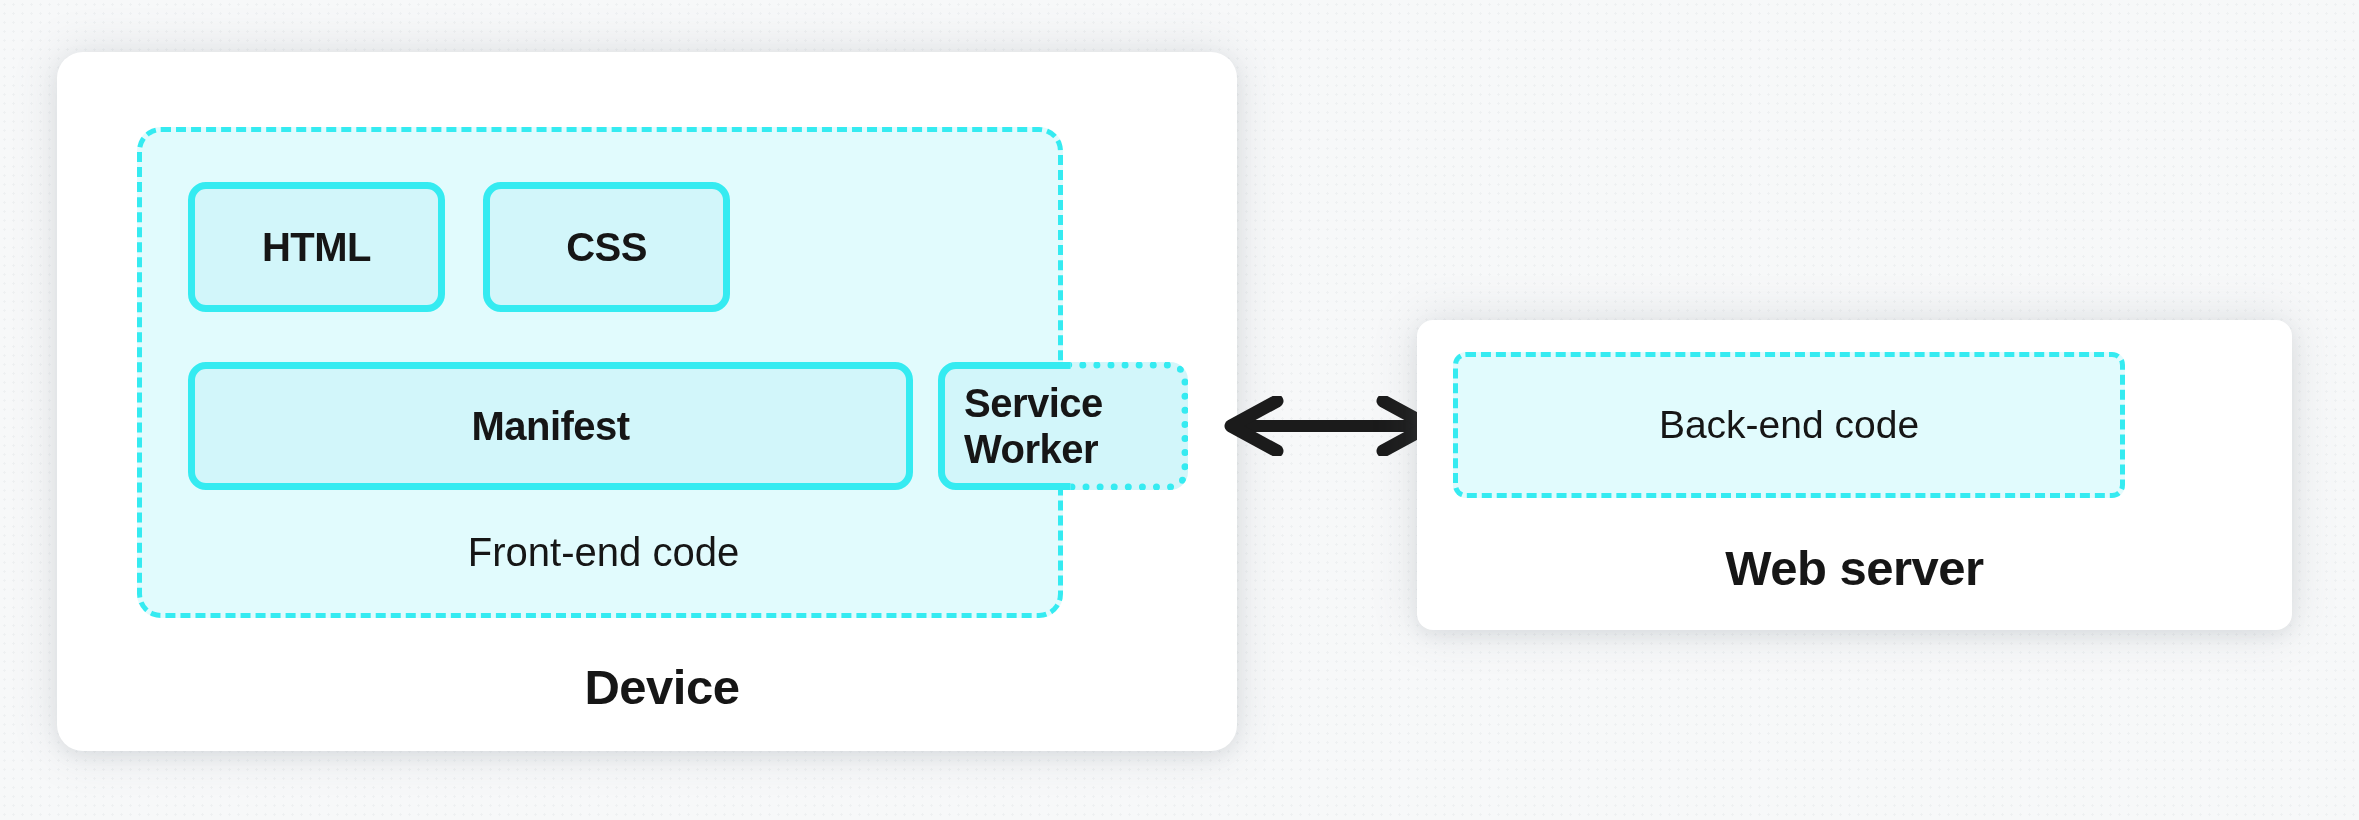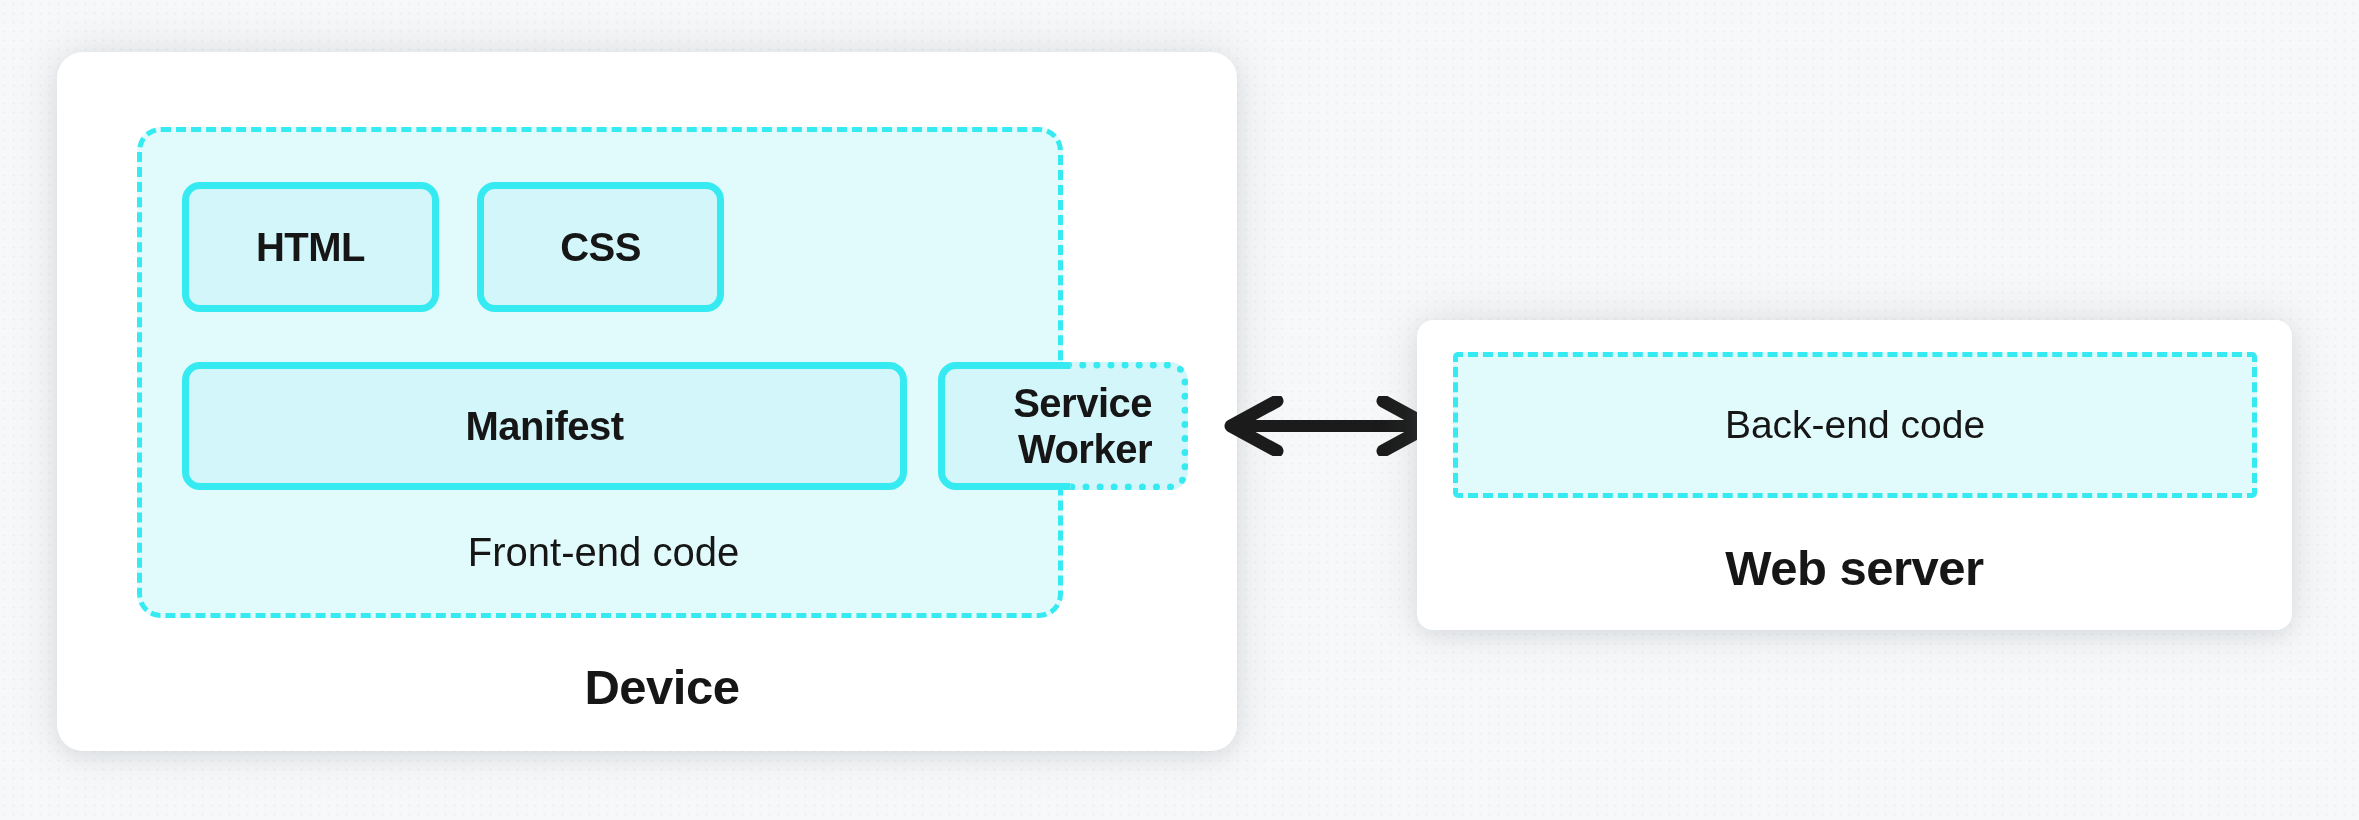--- a/index.html
+++ b/index.html
@@ -30,51 +30,51 @@
   .frontend-container{
     position:absolute;left:137px;top:127px;width:926px;height:491px;
     border:5px dashed var(--accent-cyan);border-radius:24px;
     background:var(--container-fill);
   }
   .cyan-box{
     position:absolute;height:130px;
     border:7px solid var(--accent-cyan);border-radius:18px;
     background:var(--box-fill);
     display:flex;align-items:center;justify-content:center;
-    font-weight:700;font-size:40px;letter-spacing:-0.5px;
+    font-weight:700;font-size:40px;letter-spacing:-0.5px;margin-left:6px;
   }
   .box-html{left:182px;top:182px;width:257px;}
   .box-css{left:477px;top:182px;width:247px;}
   .box-js{left:765px;top:182px;width:250px;}
   .box-manifest{left:182px;top:362px;width:725px;height:128px;}
   .sw-wrap{
     position:absolute;left:938px;top:362px;width:250px;height:128px;
     background:var(--box-fill);border-radius:18px;
   }
   .sw-border{position:absolute;inset:0;border-radius:18px;pointer-events:none;}
   .sw-border.solid{border:7px solid var(--accent-cyan);clip-path:inset(0 47% 0 0);}
   .sw-border.dotted{border:7px dotted var(--accent-cyan);clip-path:inset(0 0 0 53%);}
   .sw-label{
     position:absolute;inset:0;display:flex;align-items:center;justify-content:center;
-    text-align:right;font-weight:700;font-size:40px;line-height:1.15;letter-spacing:-0.5px;
-    padding:0 36px;
+    text-align:left;font-weight:700;font-size:40px;line-height:1.15;letter-spacing:-0.5px;
+    padding:0 26px;
   }
   .frontend-label{
     position:absolute;left:137px;top:528px;width:926px;height:48px;
     display:flex;align-items:center;justify-content:center;
     font-size:40px;font-weight:400;padding-left:7px;
   }
   .device-title{
     position:absolute;left:57px;top:660px;width:1180px;height:54px;
     display:flex;align-items:center;justify-content:center;
     font-size:49px;font-weight:700;letter-spacing:-0.5px;padding-left:30px;
   }
   .backend-box{
-    position:absolute;left:1453px;top:352px;width:804px;height:146px;
-    border:5px dashed var(--accent-cyan);border-radius:5px;
+    position:absolute;left:1453px;top:352px;width:672px;height:146px;
+    border:5px dashed var(--accent-cyan);border-radius:13px;
     background:var(--container-fill);
     display:flex;align-items:center;justify-content:center;
     font-size:39px;font-weight:400;
   }
   .webserver-title{
     position:absolute;left:1417px;top:541px;width:875px;height:54px;
     display:flex;align-items:center;justify-content:center;
     font-size:49px;font-weight:700;letter-spacing:-0.5px;
   }
   .arrow{position:absolute;left:1217px;top:396px;width:226px;height:60px;}

